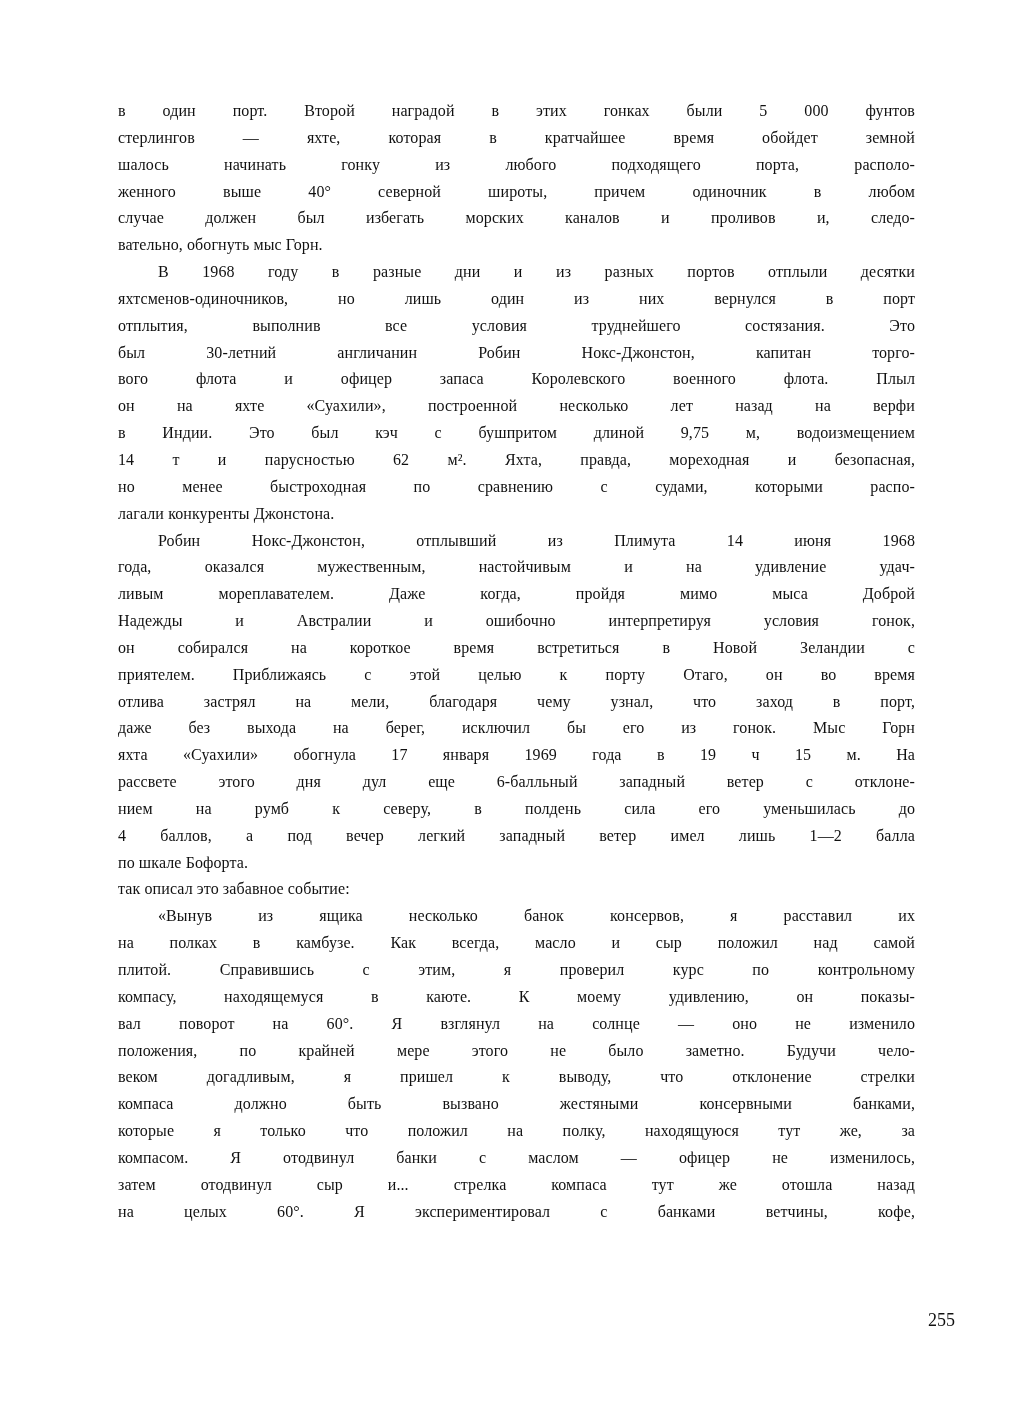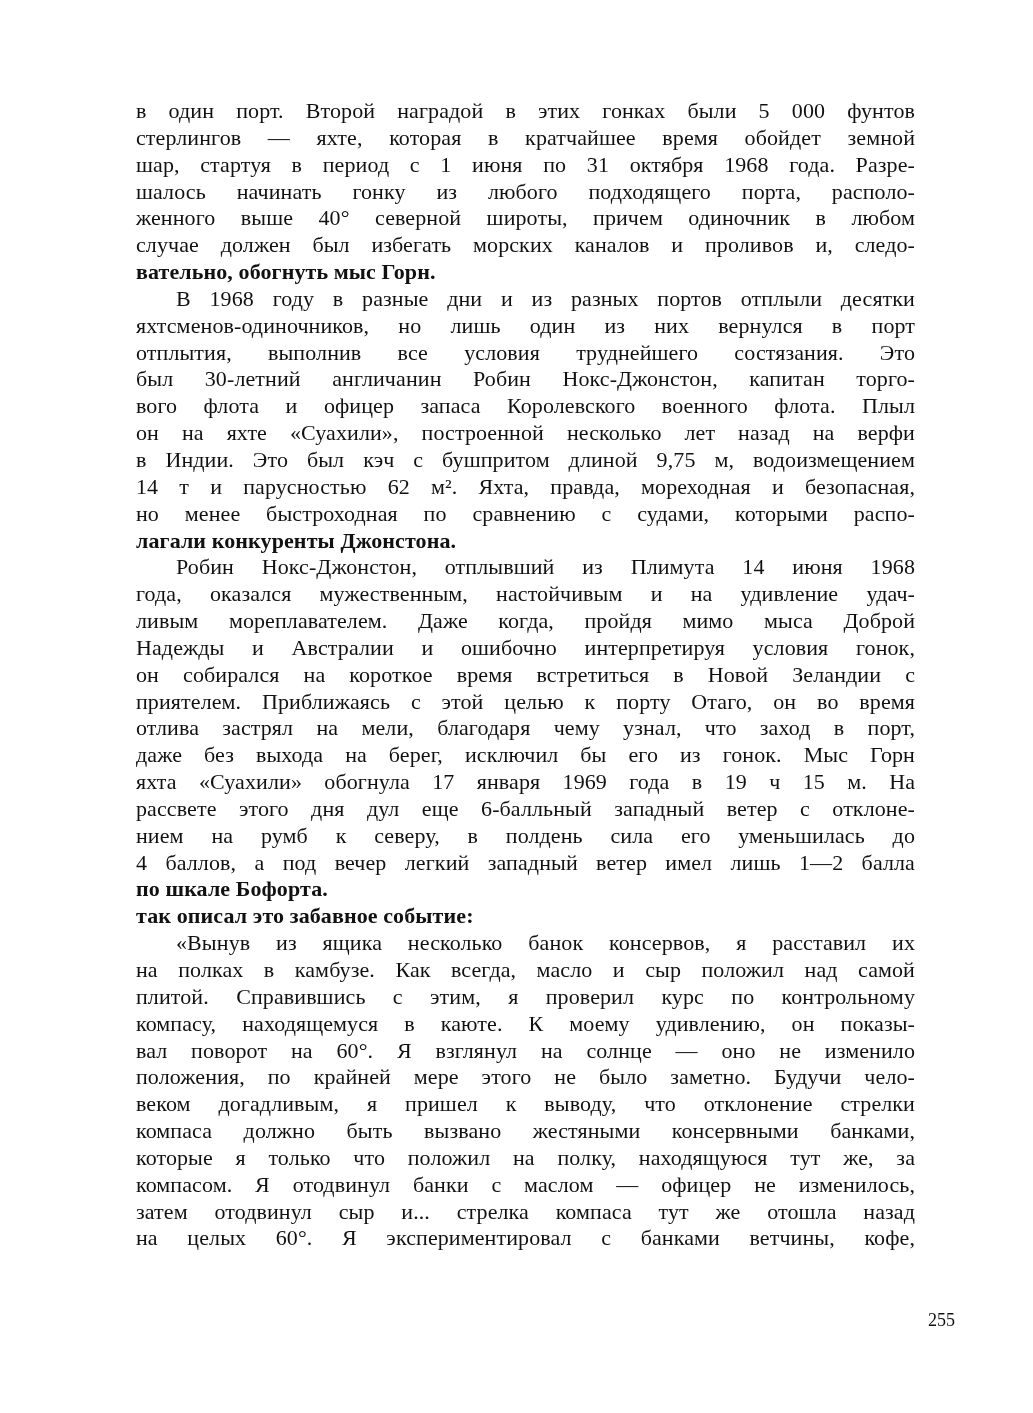--- a/index.html
+++ b/index.html
@@ -18,31 +18,29 @@
     .page {
       position: absolute;
       left: 118px;
       top: 98px;
       width: 797px;
     }
     .line {
       display: block;
       height: 26.85px;
       line-height: 26.85px;
-      font-size: 22px;
+      font-size: 16px;
       text-align: justify;
       text-align-last: justify;
       white-space: nowrap;
       letter-spacing: 0.1px;
       overflow: visible;
-      margin-left: 18px;
     }
     .line.last {
       text-align-last: left;
-      font-weight: bold;
     }
     .line.indent {
       padding-left: 40px;
       font-family: Liberation Serif, serif;
     }
     .page-number {
       position: absolute;
       left: 880px;
       top: 1310px;
       font-size: 18px;
@@ -52,21 +50,20 @@
     }
   </style>
 </head>
 <body>
 
 <div class="page">
 
   <div>
     <span class="line">в один порт. Второй наградой в этих гонках были 5 000 фунтов</span>
     <span class="line">стерлингов — яхте, которая в кратчайшее время обойдет земной</span>
-    <span class="line">шар, стартуя в период с 1 июня по 31 октября 1968 года. Разре-</span>
     <span class="line">шалось начинать гонку из любого подходящего порта, располо-</span>
     <span class="line">женного выше 40° северной широты, причем одиночник в любом</span>
     <span class="line">случае должен был избегать морских каналов и проливов и, следо-</span>
     <span class="line last">вательно, обогнуть мыс Горн.</span>
   </div>
 
   <div>
     <span class="line indent">В 1968 году в разные дни и из разных портов отплыли десятки</span>
     <span class="line">яхтсменов-одиночников, но лишь один из них вернулся в порт</span>
     <span class="line">отплытия, выполнив все условия труднейшего состязания. Это</span>

